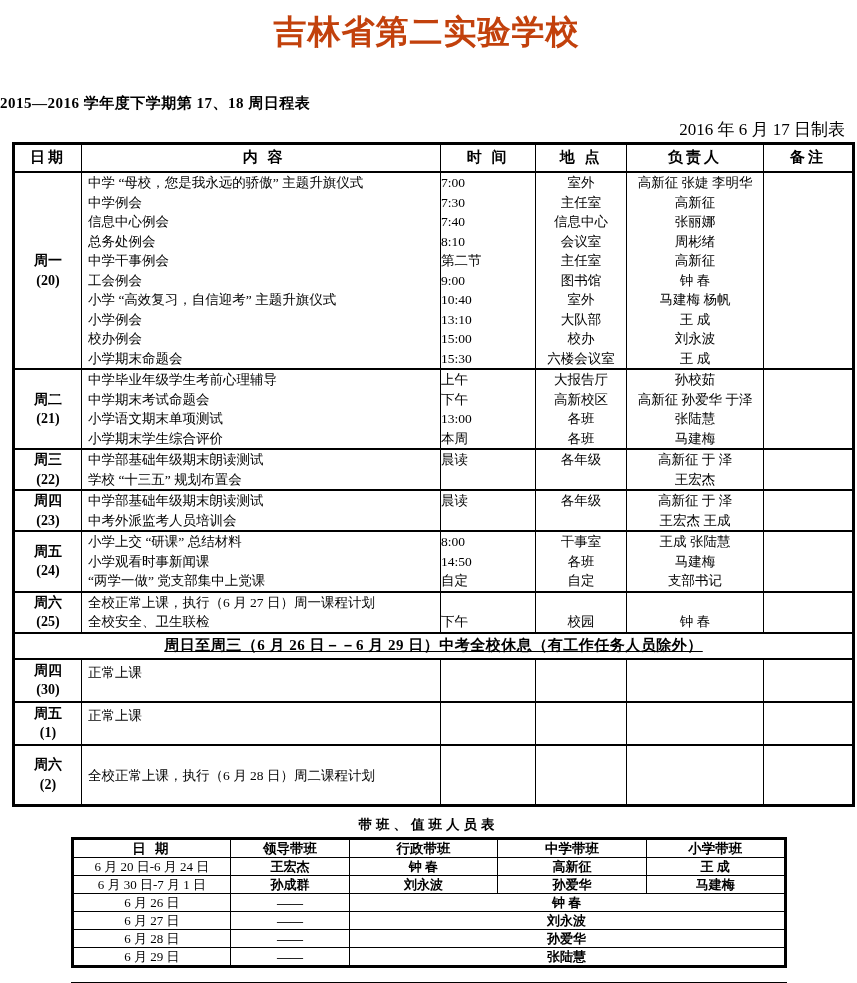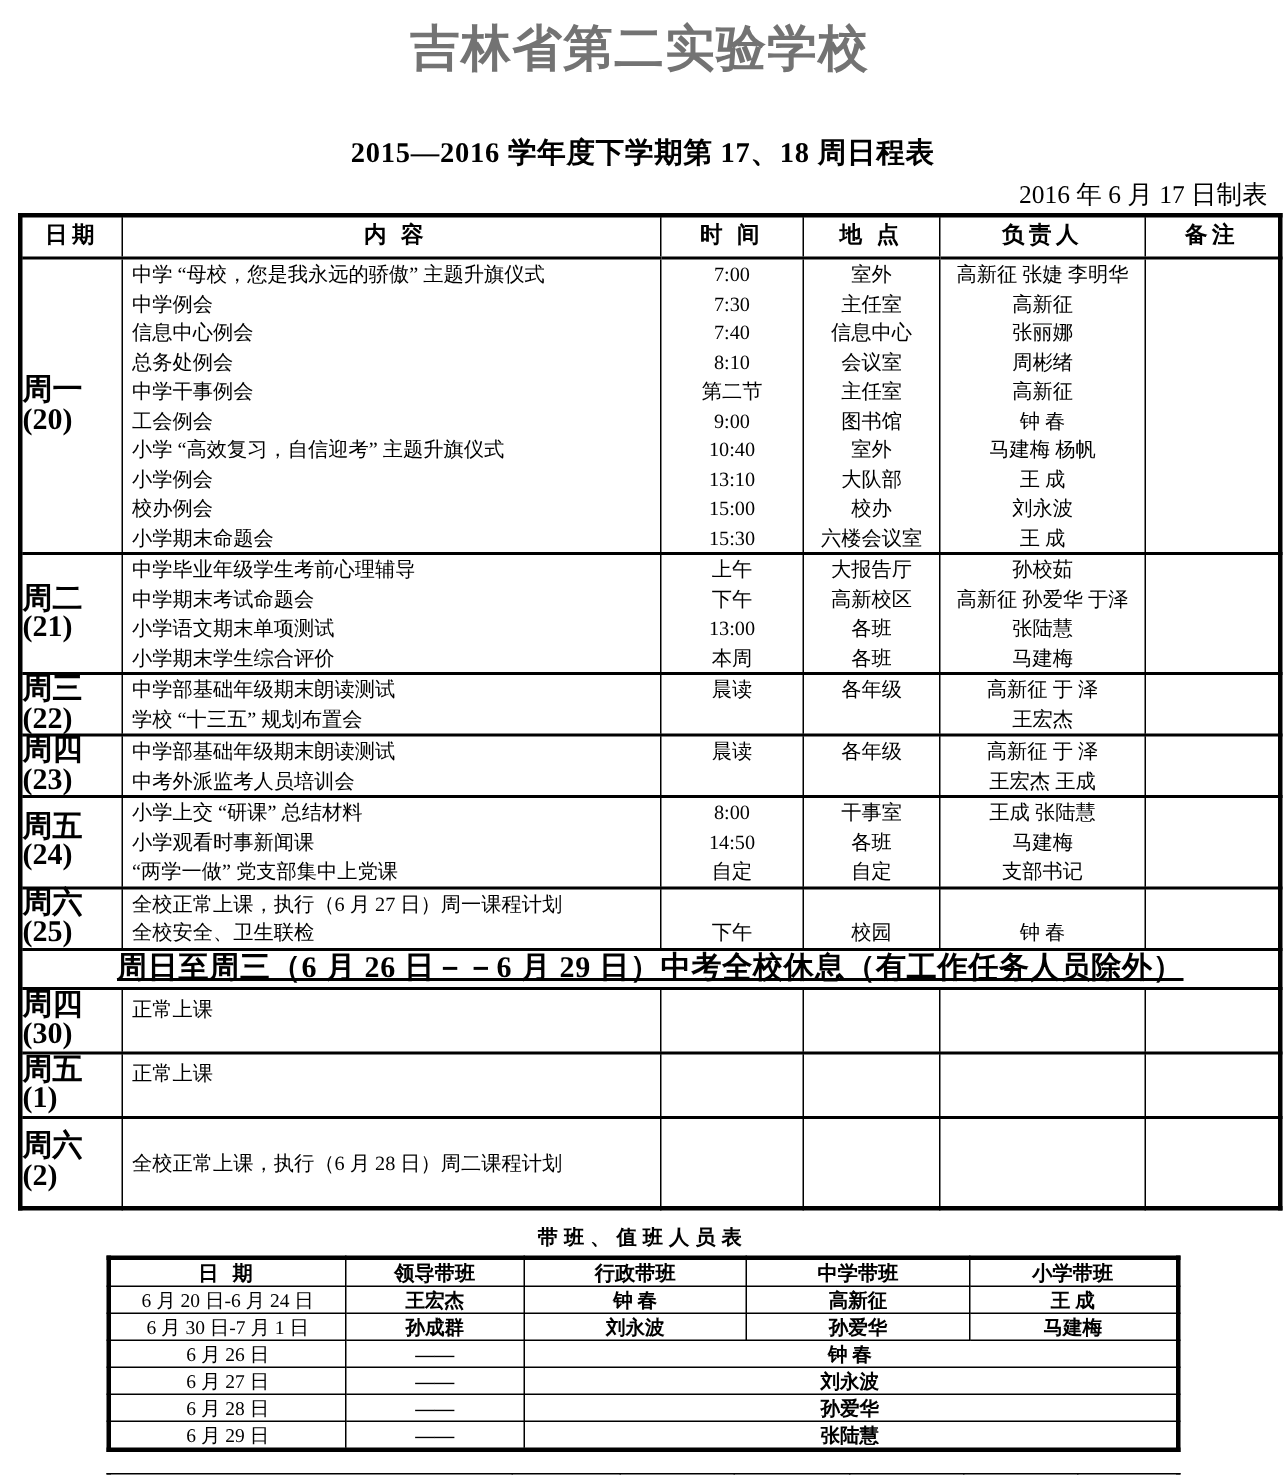--- a/index.html
+++ b/index.html
@@ -21,29 +21,29 @@
     box-sizing: border-box;
   }
 
   
   .school-title {
     text-align: center;
     font-family: "Liberation Sans", "DejaVu Sans", sans-serif;
     font-weight: bold;
     font-size: 33px;
     letter-spacing: 1px;
-    color: #737373;
+    color: #c2410c;
     margin: 10px 4px 0 0;
     line-height: 44px;
   }
   .doc-subtitle {
-    text-align: center;
+    text-align: left;
     font-family: "Liberation Serif", "DejaVu Serif", serif;
     font-weight: bold;
-    font-size: 19px;
+    font-size: 15px;
     letter-spacing: 0.5px;
     margin: 36px 0 0 0;
     line-height: 26px;
   }
   .made-date {
     text-align: right;
     font-family: "Liberation Serif", "DejaVu Serif", serif;
     font-size: 17px;
     padding-right: 12px;
     margin-top: 6px;
@@ -70,35 +70,35 @@
     line-height: 19.5px;
   }
   table.sched thead th {
     border-bottom: 2px solid #000;
     font-weight: bold;
     text-align: center;
     font-size: 15px;
     height: 26px;
     letter-spacing: 3px;
   }
-  .c-date   { width: 66px;  text-align: left; font-weight: bold; font-size: 20px; }
+  .c-date   { width: 66px;  text-align: center; font-weight: bold; font-size: 14px; }
   .c-cont   { width: 352px; text-align: left; padding-left: 6px !important; }
-  .c-time   { width: 94px;  text-align: center; }
+  .c-time   { width: 94px;  }
   .c-place  { width: 90px;  text-align: center; }
   .c-person { width: 136px; text-align: center; }
   .c-note   { width: 88px;  text-align: center; }
 
   .daygroup { border-top: 2px solid #000 !important; }
   .lines div { white-space: nowrap; overflow: hidden; }
   .cellpad { padding: 2px 0 2px 0; }
   .bottomal { vertical-align: bottom !important; }
   .banner {
     text-align: center;
     font-weight: bold;
-    font-size: 20px;
+    font-size: 15px;
     text-decoration: underline;
     height: 24px;
     border-top: 2px solid #000 !important;
     border-bottom: 2px solid #000 !important;
     letter-spacing: 0.5px;
   }
   .tallrow td { height: 38px; }
 
   
   .sub-title {

